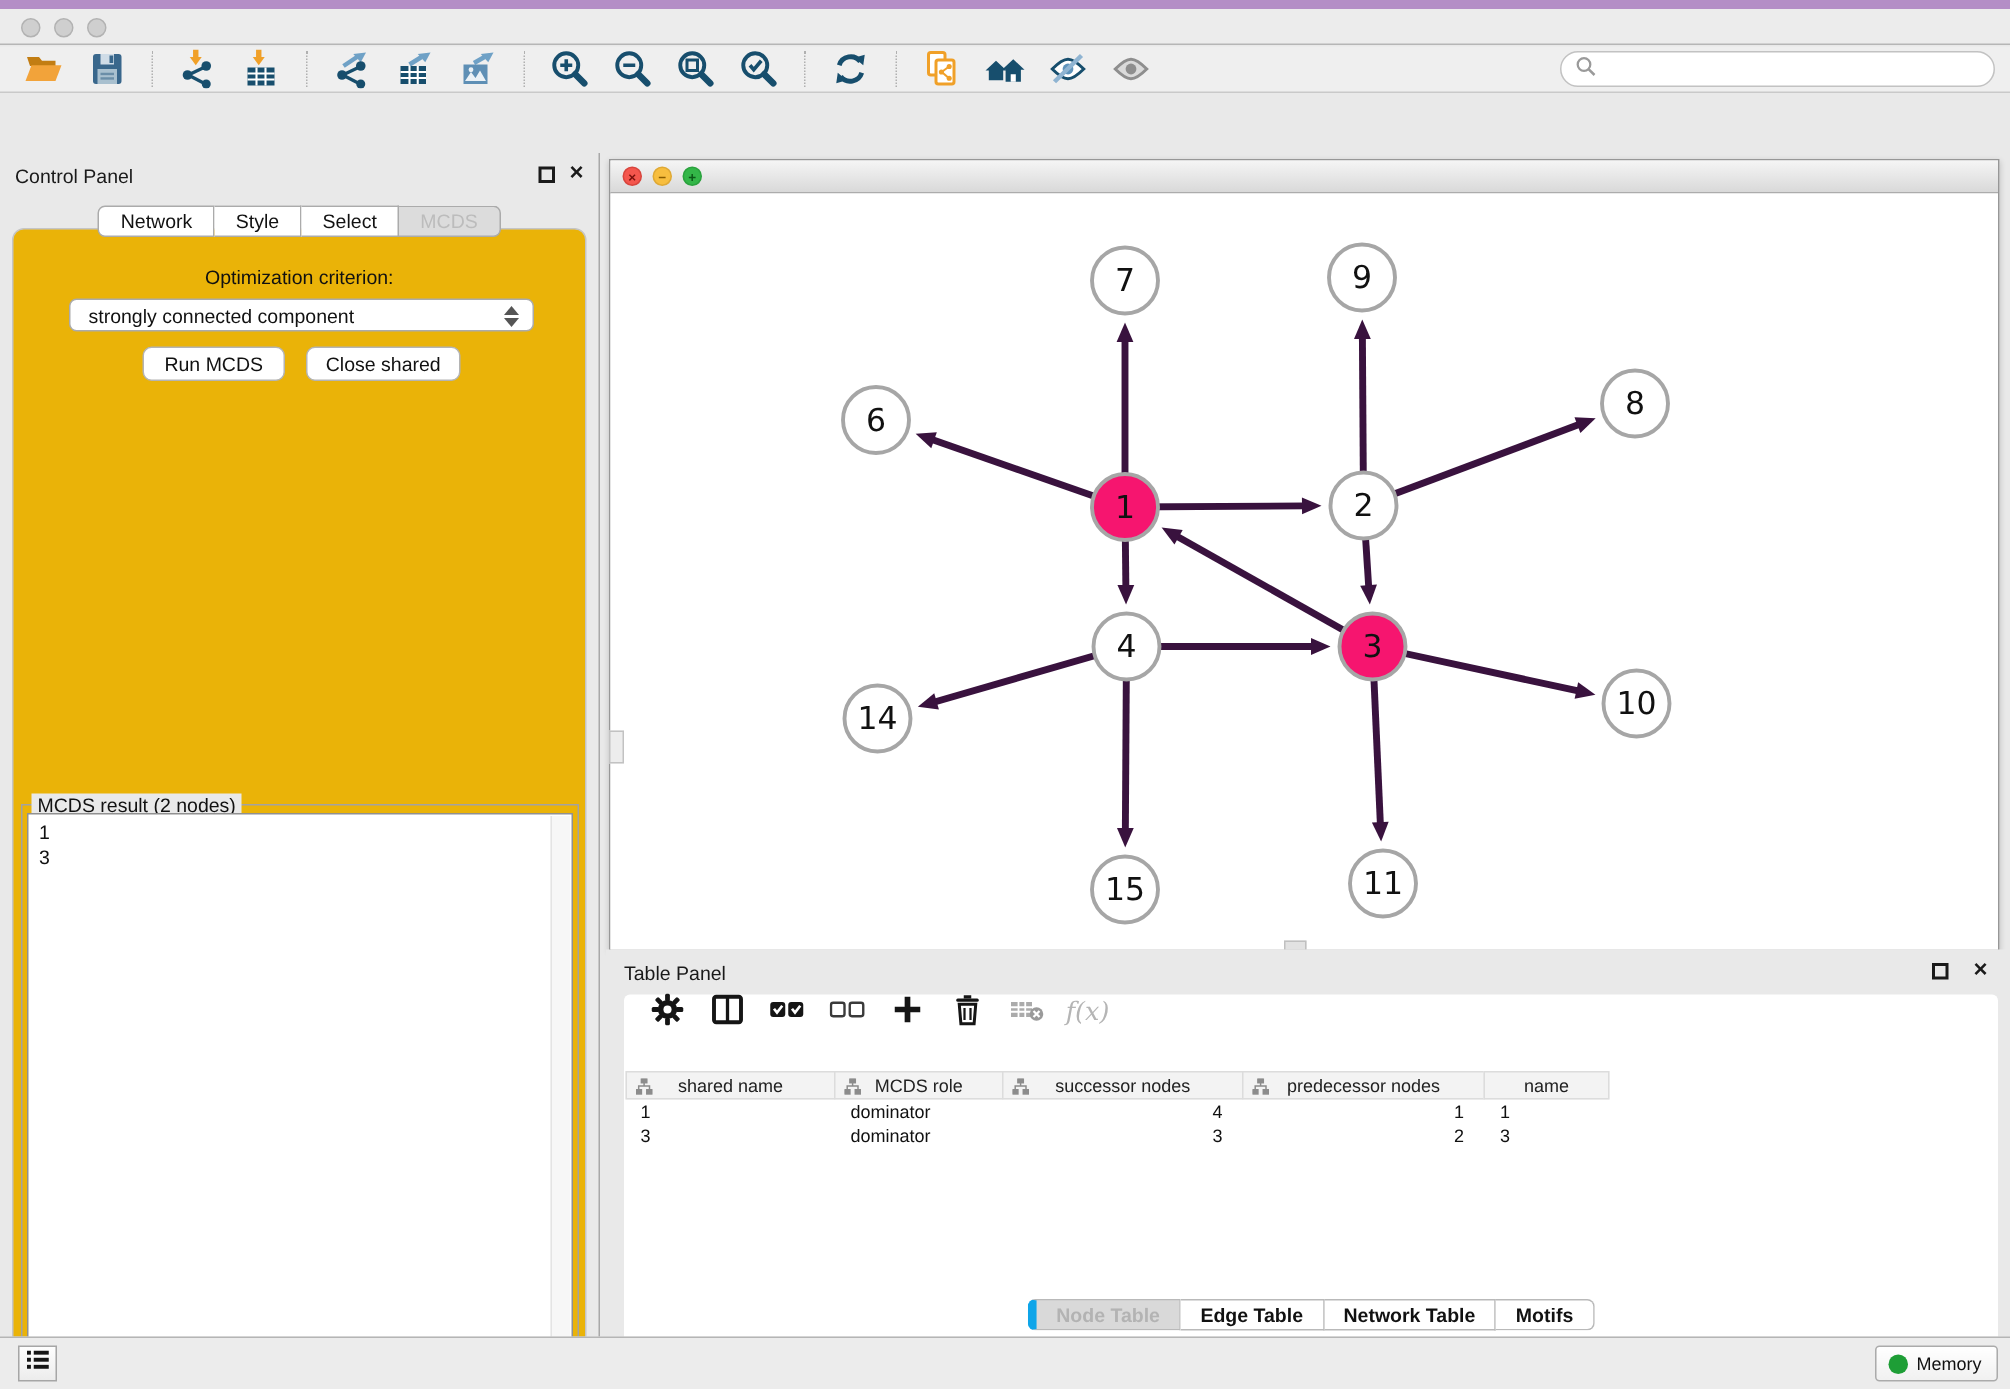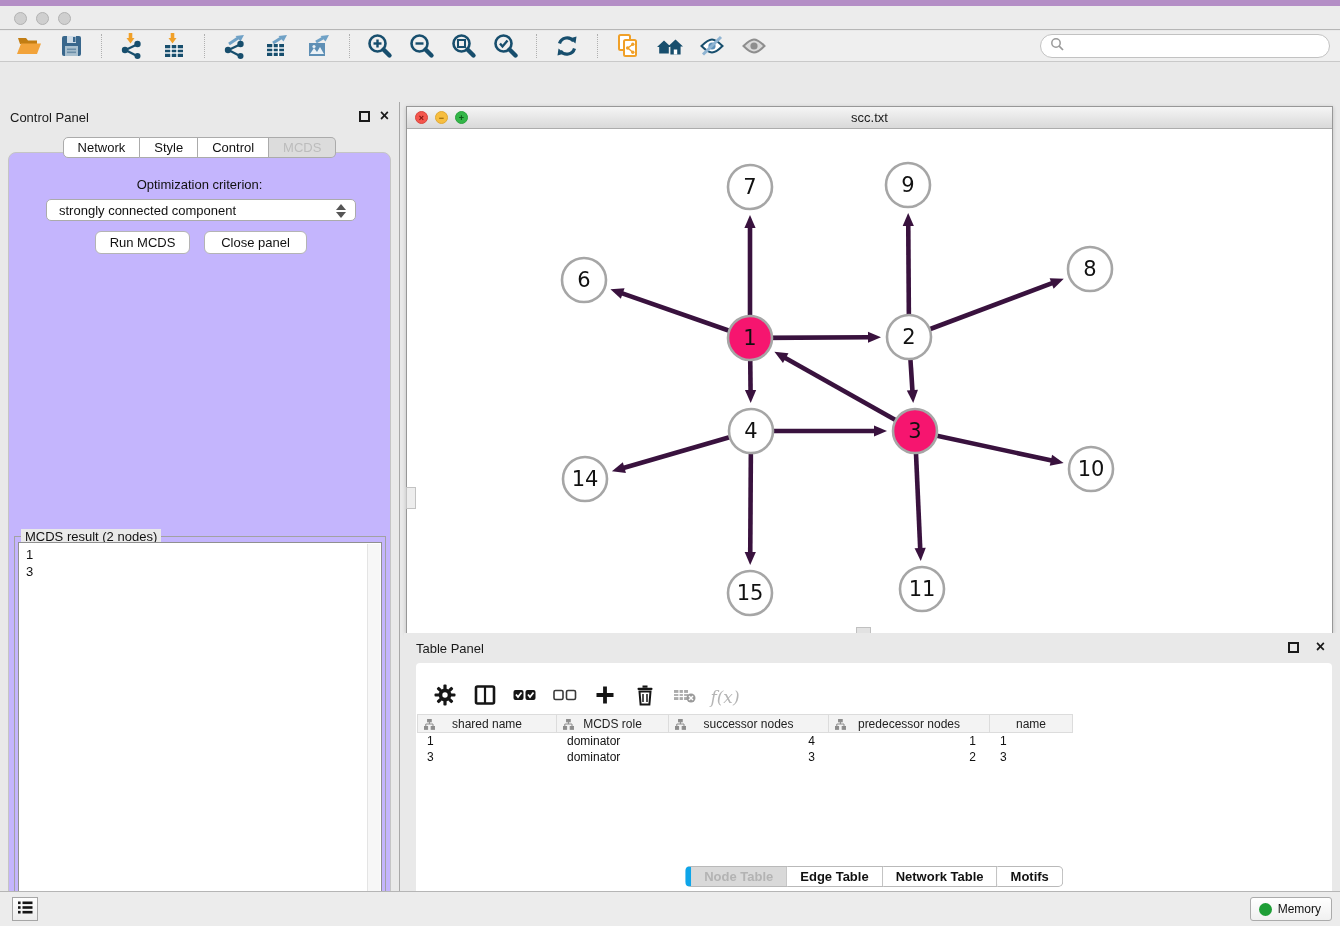--- a/index.html
+++ b/index.html
@@ -28,21 +28,21 @@
   .control-panel { width:400px; height:100%; background:#E9E9E9; border-right:1px solid #A8A8A8; position:relative; }
   .cp-title { position:absolute; left:10px; top:8px; font-size:13px; color:#1A1A1A; }
   .panel-float { position:absolute; width:11px; height:11px; border:2px solid #1A1A1A; background:transparent; }
   .panel-close { position:absolute; font-size:16px; font-weight:bold; color:#1A1A1A; line-height:14px; }
   .cp-float { right:29px; top:9px; } .cp-close { right:10px; top:7px; }
   .cp-tabs { position:absolute; top:35px; left:0; right:0; display:flex; justify-content:center; z-index:2; }
   .seg-tab { height:21px; line-height:20px; padding:0 14px; font-size:13px; background:#FFF; border:1px solid #ABABAB; border-left:none; color:#111; }
   .seg-tab:first-child { border-left:1px solid #ABABAB; border-radius:5px 0 0 5px; }
   .seg-tab:last-child { border-radius:0 5px 5px 0; }
   .seg-tab.active { background:#DCDCDC; color:#BCBCBC; }
-  .cp-content { position:absolute; left:8px; right:8px; top:50px; bottom:13px; border:1px solid #C5C5C5; border-radius:8px; background:#c4b5fd; }
+  .cp-content { position:absolute; left:8px; right:8px; top:50px; bottom:13px; border:1px solid #C5C5C5; border-radius:8px; background:#eab308; }
   .opt-label { position:absolute; top:24px; left:0; right:0; text-align:center; font-size:13px; color:#111; }
   .dropdown { position:absolute; left:37px; top:46px; width:310px; height:22px; background:#FFF; border:1px solid #ABABAB; border-radius:5px; font-size:13px; color:#111; display:flex; align-items:center; padding-left:12px; }
   .dd-stepper { position:absolute; right:8px; top:2px; width:12px; height:18px; }
   .dd-stepper .up { position:absolute; top:2px; left:1px; width:0; height:0; border-left:5px solid transparent; border-right:5px solid transparent; border-bottom:6px solid #555; }
   .dd-stepper .dn { position:absolute; bottom:2px; left:1px; width:0; height:0; border-left:5px solid transparent; border-right:5px solid transparent; border-top:6px solid #555; }
   .cp-btn { position:absolute; top:78px; height:23px; background:#FFF; border:1px solid #B4B4B4; border-radius:6px; font-size:13px; color:#111; text-align:center; line-height:21px; }
   .btn-run { left:86px; width:95px; } .btn-closep { left:195px; width:103px; }
   .result-box { position:absolute; left:5px; width:372px; top:383px; height:378px; border:1px solid #A2A2A2; }
   .result-label { position:absolute; top:-8px; left:6px; background:#E9E9E9; padding:0 4px; font-size:13px; color:#111; }
   .result-area { position:absolute; left:3px; right:3px; top:5px; bottom:3px; background:#FFF; border:1px solid #909090; font-size:13px; color:#111; padding:3px 7px; line-height:17px; overflow:hidden; }
@@ -61,21 +61,21 @@
   .net-title { position:absolute; left:0; right:0; top:3px; text-align:center; font-size:13px; color:#1A1A1A; }
   .net-canvas { position:absolute; left:0; right:0; top:22px; bottom:0; background:#FFF; overflow:hidden; }
   .left-handle { position:absolute; left:-1px; top:380px; width:10px; height:22px; background:#EDEDED; border:1px solid #C2C2C2; }
   .bottom-handle { position:absolute; left:449px; bottom:-1px; width:15px; height:7px; background:#E2E2E2; border:1px solid #C0C0C0; }
 
   
   .table-panel { position:absolute; left:4px; top:531px; right:0; bottom:2px; background:#E9E9E9; }
   .tp-title { position:absolute; left:12px; top:8px; font-size:13px; color:#1A1A1A; }
   .tp-float { right:41px; top:9px; } .tp-close { right:15px; top:7px; }
   .tp-content { position:absolute; left:12px; right:8px; top:30px; height:232px; background:#FFF; border-radius:4px; }
-  .tp-toolbar { position:absolute; left:0; top:0; height:46px; display:flex; align-items:flex-end; padding-left:17px; gap:16px; }
+  .tp-toolbar { position:absolute; left:0; top:0; height:46px; display:flex; align-items:flex-start; padding-left:17px; gap:16px; }
   .tp-tbtn { width:24px; height:24px; display:flex; align-items:center; justify-content:center; }
   .fx { font-family:"DejaVu Serif", serif; font-style:italic; font-size:17px; color:#B5B5B5; }
   .tp-table { position:absolute; left:1px; top:51px; right:1px; font-size:12px; }
   .tp-hrow { display:flex; height:19px; }
   .tp-hcell { position:relative; background:#F3F3F3; border:1px solid #DCDCDC; margin-left:-1px; display:flex; align-items:center; justify-content:center; font-size:12px; color:#222; }
   .tp-hcell:first-child { margin-left:0; }
   .tp-hcell svg { position:absolute; left:6px; top:4px; }
   .tp-row { display:flex; height:16px; line-height:16px; color:#111; }
   .tp-cell { overflow:hidden; white-space:nowrap; }
   .tp-tabs { position:absolute; bottom:8px; left:50%; transform:translateX(-50%); display:flex; }
@@ -298,55 +298,54 @@
 
 <div class="main">
 
   <div class="control-panel">
     <div class="cp-title">Control Panel</div>
     <div class="panel-float cp-float"></div>
     <div class="panel-close cp-close">×</div>
     <div class="cp-tabs" id="cp-tabs">
         <div class="seg-tab">Network</div>
         <div class="seg-tab">Style</div>
-        <div class="seg-tab">Control</div>
+        <div class="seg-tab">Select</div>
         <div class="seg-tab active">MCDS</div>
       </div>
     <div class="cp-content">
       <div class="opt-label">Optimization criterion:</div>
       <div class="dropdown">
         <span>strongly connected component</span>
         <span class="dd-stepper">
             <span class="up"></span>
             <span class="dn"></span>
           </span>
       </div>
       <div class="cp-btn btn-run">Run MCDS</div>
-      <div class="cp-btn btn-closep">Close panel</div>
+      <div class="cp-btn btn-closep">Close shared</div>
       <div class="result-box">
         <div class="result-label">MCDS result (2 nodes)</div>
         <div class="result-area" id="result-area">
           <div class="result-scroll"></div>
         <div>1</div>
             <div>3</div>
           </div>
       </div>
     </div>
   </div>
 
   <div class="workspace">
 
     <div class="net-window">
       <div class="net-titlebar">
         <div class="net-lights">
           <div class="nl red">×</div>
           <div class="nl yellow">−</div>
           <div class="nl green">+</div>
         </div>
-        <div class="net-title">scc.txt</div>
       </div>
       <div class="net-canvas">
         <svg id="graph-svg" width="925" height="505">
             <line x1="343" y1="209" x2="343" y2="97" stroke="#39123E" stroke-width="4.6"></line>
             <polygon points="343,86 348.6,99 337.4,99" fill="#39123E"></polygon>
             <line x1="343" y1="209" x2="213.81738614269537" y2="163.86390600166465" stroke="#39123E" stroke-width="4.6"></line>
             <polygon points="203.43299517937103,160.23562482170794 217.55258219127774,159.23699445305527 213.85833226259456,169.8101925248037" fill="#39123E"></polygon>
             <line x1="343" y1="209" x2="463.00077130736605" y2="208.24527816787818" stroke="#39123E" stroke-width="4.6"></line>
             <polygon points="474.0005537591346,208.17609714616896 461.03603029082376,213.85774578363475 460.9655914323562,202.6579672872886" fill="#39123E"></polygon>
             <line x1="343" y1="209" x2="343.5806694021551" y2="263.00225440041805" stroke="#39123E" stroke-width="4.6"></line>

